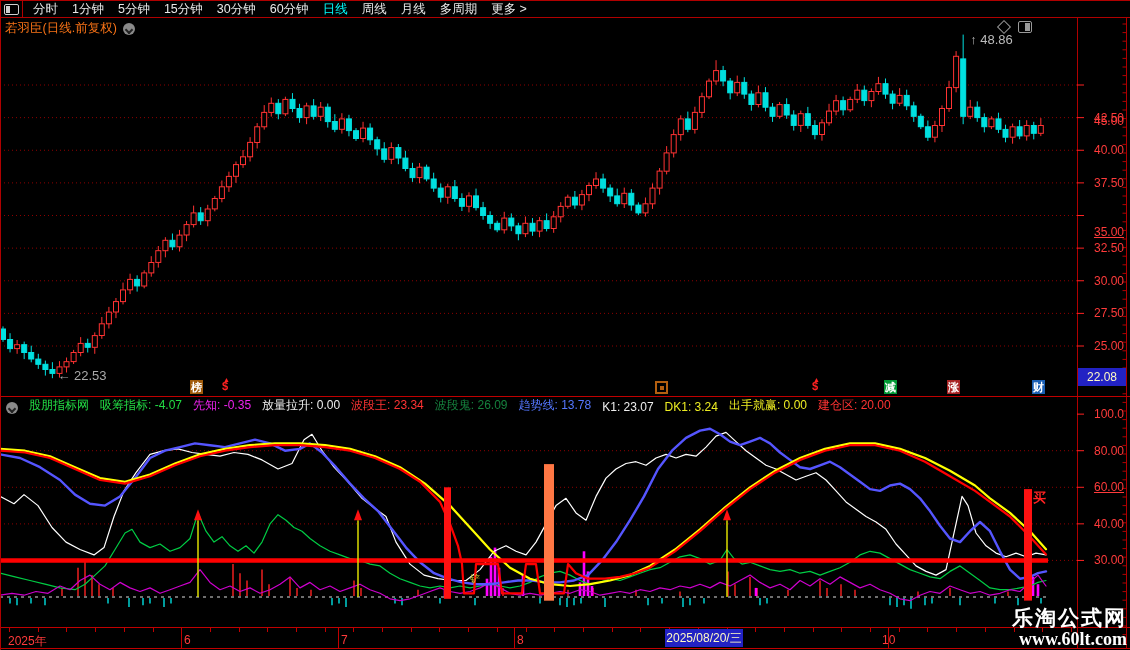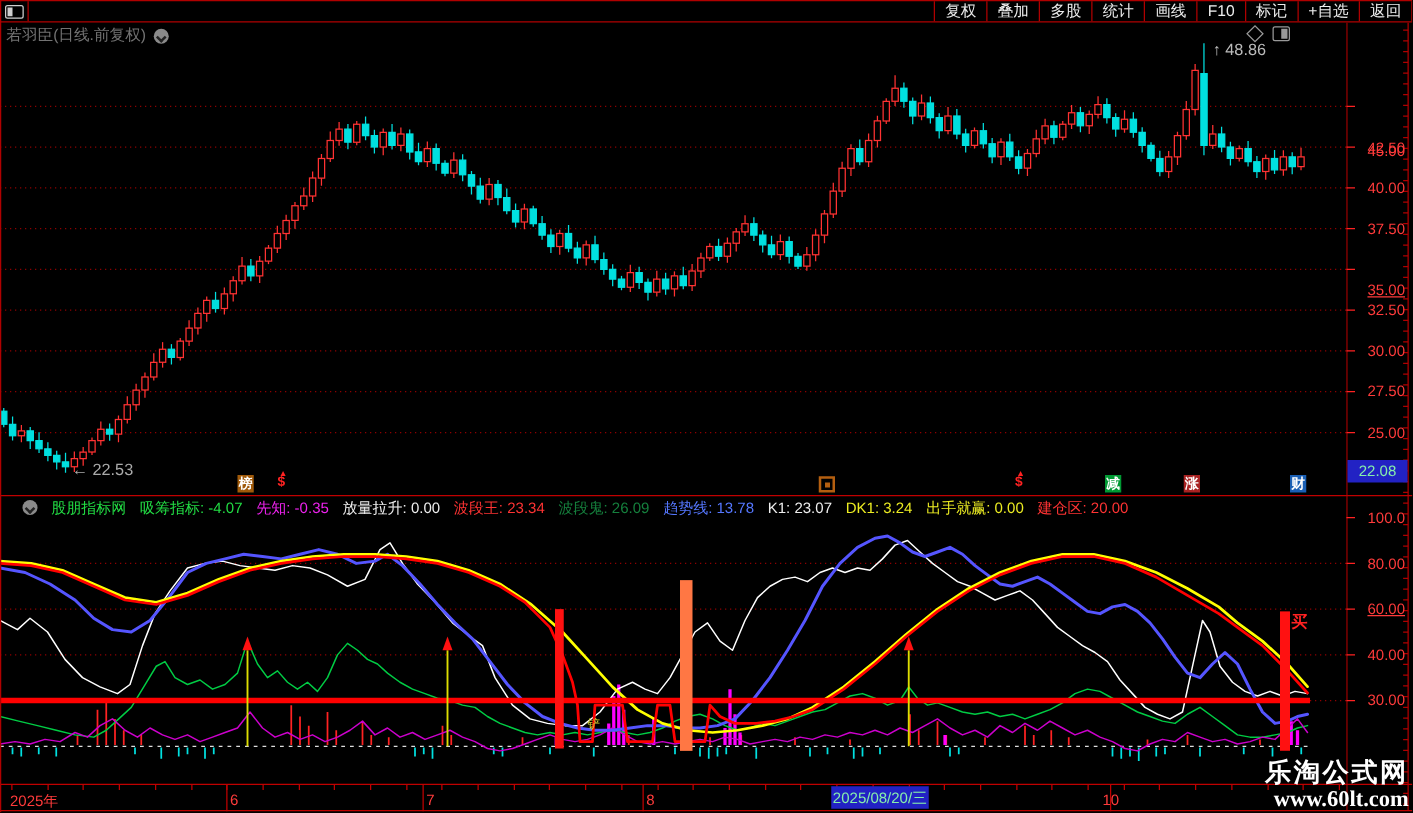--- a/index.html
+++ b/index.html
@@ -13,43 +13,43 @@
   .panes-icon{width:13px;height:9px;border:1px solid #cfcfcf;border-radius:2px;position:relative;}
   .panes-icon i{position:absolute;left:1px;top:1px;bottom:1px;width:4px;background:#cfcfcf;}
   #tb-left{display:flex;gap:14px;padding-left:10px;align-items:center;}
   #tb-left span{color:#e8e8e8;font-size:12.5px;white-space:nowrap;cursor:default;}
   #tb-left span.active{color:#00ffff;}
   #tb-right{position:absolute;right:0;top:0;height:16px;display:flex;}
   #tb-right span{color:#ededed;font-size:12.5px;line-height:16px;padding:0 8px;border-left:1px solid #b00000;white-space:nowrap;}
   #tb-right span:last-child{border-right:1px solid #b00000;}
   
   #titlebar{position:absolute;left:0;top:19px;width:1077px;height:19px;display:flex;align-items:center;}
-  #title-text{color:#737373;font-size:12.5px;padding-left:5px;}
+  #title-text{color:#f97316;font-size:12.5px;padding-left:5px;}
   .chev-circle{width:12px;height:12px;border-radius:50%;background:#8a8a8a;margin-left:6px;position:relative;}
   .chev-circle:after{content:"";position:absolute;left:3px;top:4px;width:4px;height:4px;border-right:2px solid #222;border-bottom:2px solid #222;transform:rotate(45deg);}
   #title-right-icons{position:absolute;right:45px;top:2px;display:flex;gap:9px;align-items:center;}
   .diamond-icon{width:8px;height:8px;border:1.5px solid #999;transform:rotate(45deg);}
   .split-icon{width:12px;height:10px;border:1px solid #999;border-radius:2px;position:relative;}
   .split-icon i{position:absolute;right:1px;top:1px;bottom:1px;width:5px;background:#999;}
   
   #candle-svg{position:absolute;left:0;top:18px;}
   #ind-svg{position:absolute;left:0;top:415px;}
   #axis-svg{position:absolute;left:1077px;top:18px;}
   
   .pl{position:absolute;width:44px;text-align:right;color:#ff3b3b;font-size:12px;height:14px;line-height:14px;left:1080px;}
-  .cursor-box{position:absolute;background:#2222c4;color:#86efac;font-size:12px;text-align:center;}
+  .cursor-box{position:absolute;background:#2222c4;color:#fef9c3;font-size:12px;text-align:center;}
   
   #divider{position:absolute;left:0;top:396px;width:1130px;height:1px;background:#c00000;}
   .badge{position:absolute;top:380px;height:14px;line-height:14px;font-size:11px;font-weight:bold;color:#fff;padding:0 1px;z-index:6;}
   .dollar-badge{position:absolute;top:379px;color:#ff2222;font-size:11px;font-weight:bold;z-index:6;line-height:15px;}
   .dollar-badge b{position:absolute;left:1px;top:-7px;font-size:7px;}
   .hui-icon{position:absolute;top:381px;width:9px;height:9px;border:2px solid #b45f10;z-index:6;display:flex;align-items:center;justify-content:center;}
   .hui-icon i{width:4px;height:4px;background:#b45f10;}
   
-  #ind-header{position:absolute;left:0;top:398px;width:1077px;height:16px;display:flex;align-items:center;gap:11px;padding-left:16px;white-space:nowrap;overflow:hidden;}
+  #ind-header{position:absolute;left:0;top:398px;width:1077px;height:16px;display:flex;align-items:flex-end;gap:11px;padding-left:4px;white-space:nowrap;overflow:hidden;}
   #ind-header .fld{font-size:12px;}
   
   #date-axis{position:absolute;left:0;top:627px;width:1130px;height:22px;border-top:1px solid #c00000;box-sizing:border-box;}
   #date-axis .dlabel{position:absolute;top:5px;color:#ff3b3b;font-size:12px;}
   #date-axis .major{position:absolute;top:0;width:1px;height:21px;background:#c00000;}
   #date-axis .minor{position:absolute;top:0;width:1px;height:4px;background:#c00000;}
   #bottom-line{position:absolute;left:0;top:648px;width:1130px;height:1px;background:#c00000;}
   #left-border{position:absolute;left:0;top:0;width:1px;height:650px;background:#b00000;}
   
   #watermark{position:absolute;right:3px;bottom:1px;text-align:right;z-index:9;color:#fff;font-family:"Liberation Serif","DejaVu Serif",serif;}
@@ -59,30 +59,32 @@
 </head>
 <body>
 
 <div id="app">
   <div id="toolbar">
     <div id="tb-icon-cell">
       <div class="panes-icon">
           <i></i>
         </div>
     </div>
-    <div id="tb-right">
-        <span>复权</span>
-        <span>叠加</span>
-        <span>多股</span>
-        <span>统计</span>
-        <span>画线</span>
-        <span>F10</span>
-        <span>标记</span>
-        <span>+自选</span>
-        <span>返回</span>
+    <div id="tb-left">
+        <span>分时</span>
+        <span>1分钟</span>
+        <span>5分钟</span>
+        <span>15分钟</span>
+        <span>30分钟</span>
+        <span>60分钟</span>
+        <span class="active">日线</span>
+        <span>周线</span>
+        <span>月线</span>
+        <span>多周期</span>
+        <span>更多 &gt;</span>
       </div>
   </div>
 
   <div id="titlebar">
     <span id="title-text">若羽臣(日线.前复权)</span>
     <span class="chev-circle"></span>
     <div id="title-right-icons">
       <span class="diamond-icon"></span>
       <span class="split-icon">
           <i></i>

